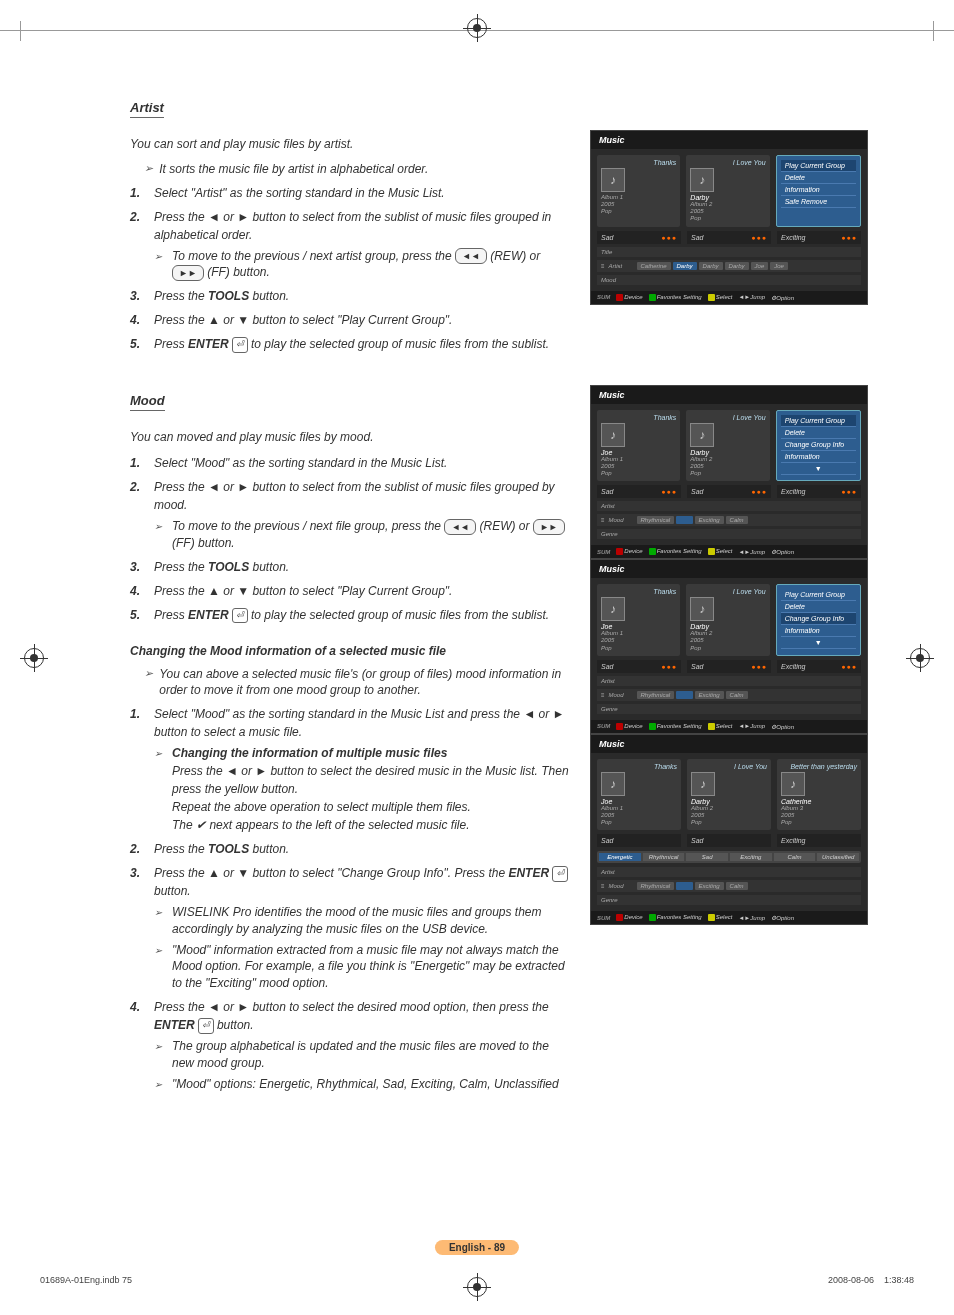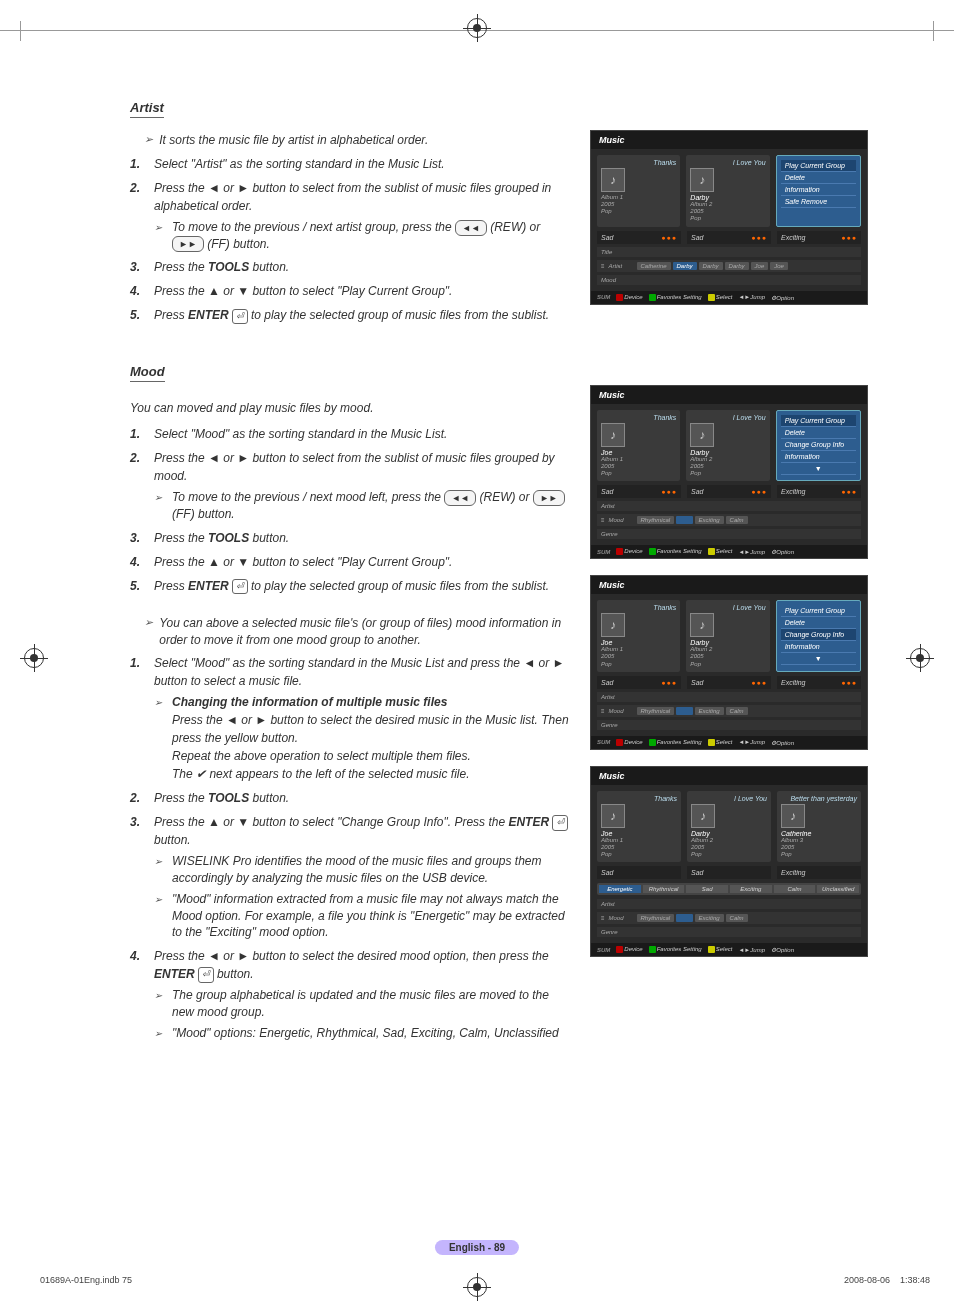--- a/index.html
+++ b/index.html
@@ -29,21 +29,21 @@
   ol.steps > li::before { content: counter(step) "."; position:absolute; left:0; font-weight:bold; }
   .sub-note { margin: 4px 0 4px 0; padding-left: 18px; position:relative; line-height:1.4; }
   .sub-note::before { content:"➢"; position:absolute; left:0; font-size:10px; color:#555; top:2px; }
   .sub-plain { margin-left: 0; line-height:1.5; }
   .btn-icon { display:inline-block; border:1px solid #666; border-radius:6px; padding:0 6px; font-size:9px; line-height:14px; vertical-align:middle; background:#f5f5f5; }
   .enter-icon { display:inline-block; border:1px solid #666; border-radius:3px; font-size:9px; padding:0 3px; vertical-align:middle; }
   b { font-weight:bold;margin-top:20px; }
   .sub-heading { font-weight:bold; margin: 20px 0 8px 0; }
 
   
-  .panel { background:#2a2a2a; color:#d0d0d0; font-size:7px; border:1px solid #444; margin-bottom:16px; width:278px; }
+  .panel { background:#2a2a2a; color:#d0d0d0; font-size:7px; border:1px solid #444; margin-bottom:0; width:278px; }
   .panel-title { background:#1a1a1a; color:#fff; padding:4px 8px; font-weight:bold; font-size:9px; }
   .panel-body { padding:6px; position:relative; }
   .cards { display:flex; gap:6px; }
   .card { background:#3a3a3a; border-radius:2px; padding:4px; flex:1; min-height:46px; position:relative; }
   .card.hl { background:#2d5d8f; }
   .card .thumb { width:24px; height:24px; background:#555; border:1px solid #888; margin-bottom:2px; display:flex; align-items:center; justify-content:center; }
   .card .thumb::before { content:"♪"; color:#ccc; font-size:12px; }
   .card .c-title { color:#fff; font-size:7px; }
   .card .c-meta { font-size:6px; color:#aaa; line-height:1.2; }
   .card-top { font-size:7px; color:#bde; margin-bottom:2px; display:block; text-align:right; }
@@ -58,23 +58,23 @@
   .sort-bar .seg span { background:#555; padding:1px 4px; border-radius:1px; white-space:nowrap; font-size:6px; }
   .sort-bar .seg span.active { background:#2d5d8f; color:#fff; }
   .status-bar { background:#1a1a1a; padding:3px 6px; font-size:6px; color:#ccc; display:flex; gap:6px; align-items:center; }
   .status-bar .sum { color:#888; font-weight:bold; }
   .status-bar .k { display:inline-block; width:7px; height:7px; background:#b00; border-radius:1px; margin-right:1px; vertical-align:middle; }
   .status-bar .k.g { background:#0a0; } .status-bar .k.y { background:#cc0; }
   .selector-row { background:#444; margin:4px 0; padding:2px; display:flex; gap:2px; border-radius:2px; }
   .selector-row span { flex:1; text-align:center; font-size:6px; padding:1px 0; background:#555; }
   .selector-row span.active { background:#2d5d8f; color:#fff; }
 
-  .page-num { position:absolute; left:50%; transform:translateX(-50%); bottom:60px; background:#c4b5fd; border-radius:10px; padding:2px 14px; font-size:10px; font-weight:bold; color:#333; }
+  .page-num { position:absolute; left:50%; transform:translateX(-50%); bottom:60px; background:#fdba74; border-radius:10px; padding:2px 14px; font-size:10px; font-weight:bold; color:#333; }
   .footer-left { position:absolute; left:40px; bottom:30px; font-size:9px; color:#444; }
-  .footer-right { position:absolute; right:24px; bottom:30px; font-size:9px; color:#444; }
+  .footer-right { position:absolute; right:40px; bottom:30px; font-size:9px; color:#444; }
   .clearfix::after { content:""; display:table; clear:both; }
 </style>
 </head>
 <body>
 
 <div class="crop-top"></div>
 <div class="reg-mark reg-top">
     <span class="inner"></span>
   </div>
 <div class="reg-mark reg-left">
@@ -85,20 +85,21 @@
   </div>
 <div class="reg-mark reg-bottom">
     <span class="inner"></span>
   </div>
 
 <div class="page-inner clearfix">
   <div class="left-col">
 
     
     <h4 class="section-title">Artist</h4>
+    <p class="intro">You can sort and play music files by artist.</p>
     <div class="note-line">
       <span class="arrow">➢</span>
       <span>It sorts the music file by artist in alphabetical order.</span>
     </div>
     <ol class="steps">
       <li><span>Select "Artist" as the sorting standard in the Music List.</span></li>
       <li>
         <span>Press the ◄ or ► button to select from the sublist of music files grouped in alphabetical order.</span>
         <div class="sub-note">
           <span>To move to the previous / next artist group, press the </span><span class="btn-icon">◄◄</span><span> (REW) or </span><span class="btn-icon">►►</span><span> (FF) button.</span>
@@ -110,29 +111,30 @@
     </ol>
 
     
     <h4 class="section-title" style="margin-top:20px">Mood</h4>
     <p class="intro">You can moved and play music files by mood.</p>
     <ol class="steps">
       <li><span>Select "Mood" as the sorting standard in the Music List.</span></li>
       <li>
         <span>Press the ◄ or ► button to select from the sublist of music files grouped by mood.</span>
         <div class="sub-note">
-          <span>To move to the previous / next mood left, press the </span><span class="btn-icon">◄◄</span><span> (REW) or </span><span class="btn-icon">►►</span><span> (FF) button.</span>
+          <span>To move to the previous / next file group, press the </span><span class="btn-icon">◄◄</span><span> (REW) or </span><span class="btn-icon">►►</span><span> (FF) button.</span>
         </div>
       </li>
       <li><span>Press the </span><b>TOOLS</b><span> button.</span></li>
       <li><span>Press the ▲ or ▼ button to select "Play Current Group".</span></li>
       <li><span>Press </span><b>ENTER</b> <span class="enter-icon">⏎</span><span> to play the selected group of music files from the sublist.</span></li>
     </ol>
 
     
+    <p class="sub-heading">Changing the Mood information of a selected music file</p>
     <div class="note-line">
       <span class="arrow">➢</span>
       <span>You can above a selected music file's (or group of files) mood information in order to move it from one mood group to another.</span>
     </div>
     <ol class="steps">
       <li>
         <span>Select "Mood" as the sorting standard in the Music List and press the ◄ or ► button to select a music file.</span>
         <div class="sub-note">
           <b>Changing the information of multiple music files</b><br>
           <span class="sub-plain">Press the ◄ or ► button to select the desired music in the Music list. Then press the yellow button.</span><br>

